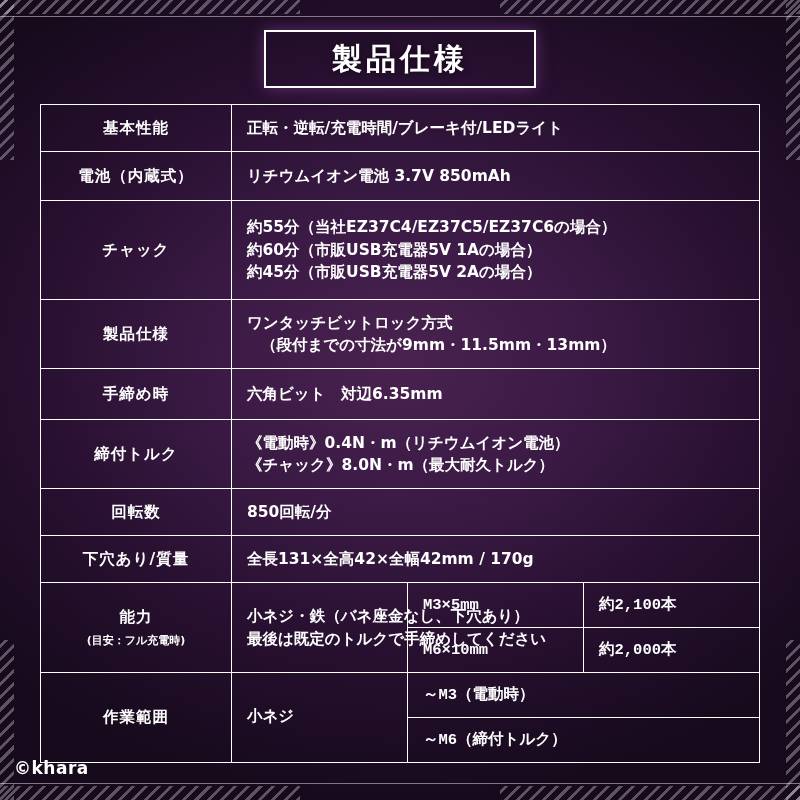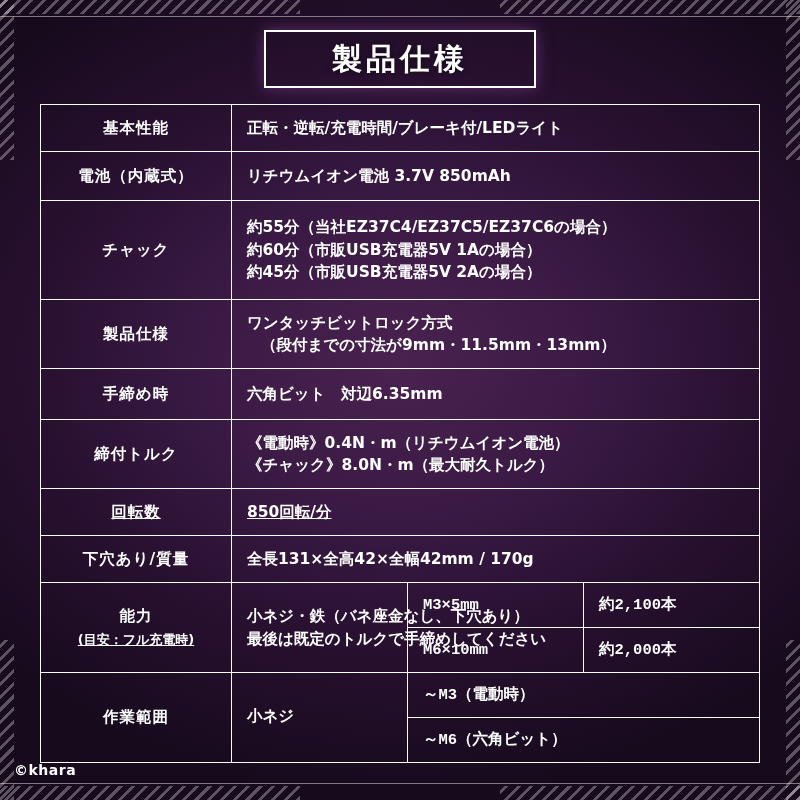--- a/index.html
+++ b/index.html
@@ -95,25 +95,24 @@
   }
   td.label {
     width: 160px;
     text-align: center;
     font-weight: bold;
     font-size: 16px;
     letter-spacing: 1px;
   }
   td.label .sub {
     display: block;
-    font-size: 13px;
+    font-size: 11px;
     font-weight: bold;
     letter-spacing: 0;
     margin-top: 4px;
-    text-decoration: underline;
   }
   td.value {
     text-align: left;
     font-weight: bold;
   }
   td.value .line {
     display: block;
     white-space: nowrap;
   }
   td.value .indent {
@@ -129,32 +128,32 @@
   }
   td.sku  { width: 118px; }
   td.qty  { width: 96px; }
 
   .row-basic td       { height: 34px; }
   .row-battery td     { height: 36px; margin-left: 13px; }
   .row-charge td      { height: 86px; }
   .row-chuck td       { height: 56px; }
   .row-bit td         { height: 38px; }
   .row-torque td      { height: 56px; }
-  .row-rpm td         { height: 34px; text-decoration: underline; }
+  .row-rpm td         { height: 34px; }
   .row-size td        { height: 34px; }
   .row-cap td         { height: 32px; }
   .row-range td       { height: 32px; }
 
   
   #copyright {
     position: absolute;
     left: 14px;
     bottom: 22px;
     color: #ffffff;
-    font-size: 14px;
+    font-size: 17px;
     font-weight: bold;
     letter-spacing: 0.5px;
   }
 </style>
 </head>
 <body>
 
 <div id="page">
 
   <div class="stripe-band stripe-top-left"></div>
@@ -252,21 +251,21 @@
         <td class="center sku">M6×10mm</td>
         <td class="center qty">約2,000本</td>
       </tr>
 
       <tr class="row-range">
         <td class="label" rowspan="2">作業範囲</td>
         <td class="center" rowspan="2">小ネジ</td>
         <td class="center" colspan="2">～M3（電動時）</td>
       </tr>
       <tr class="row-range">
-        <td class="center" colspan="2">～M6（六角ビット）</td>
+        <td class="center" colspan="2">～M6（締付トルク）</td>
       </tr>
 
     </tbody>
   </table>
 
   <div id="copyright">©khara</div>
 
 </div>
 
 </body></html>

